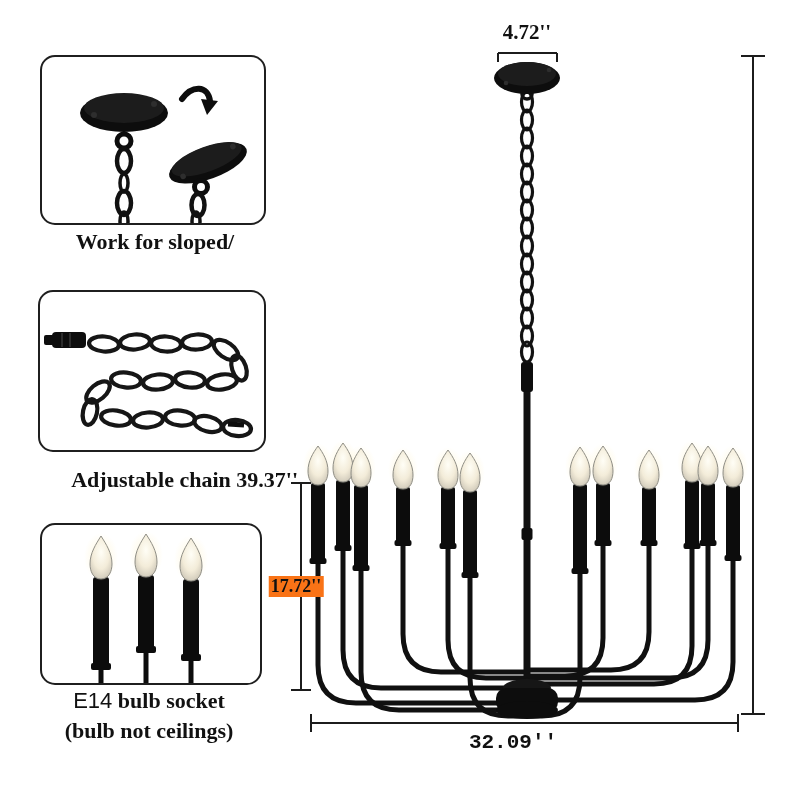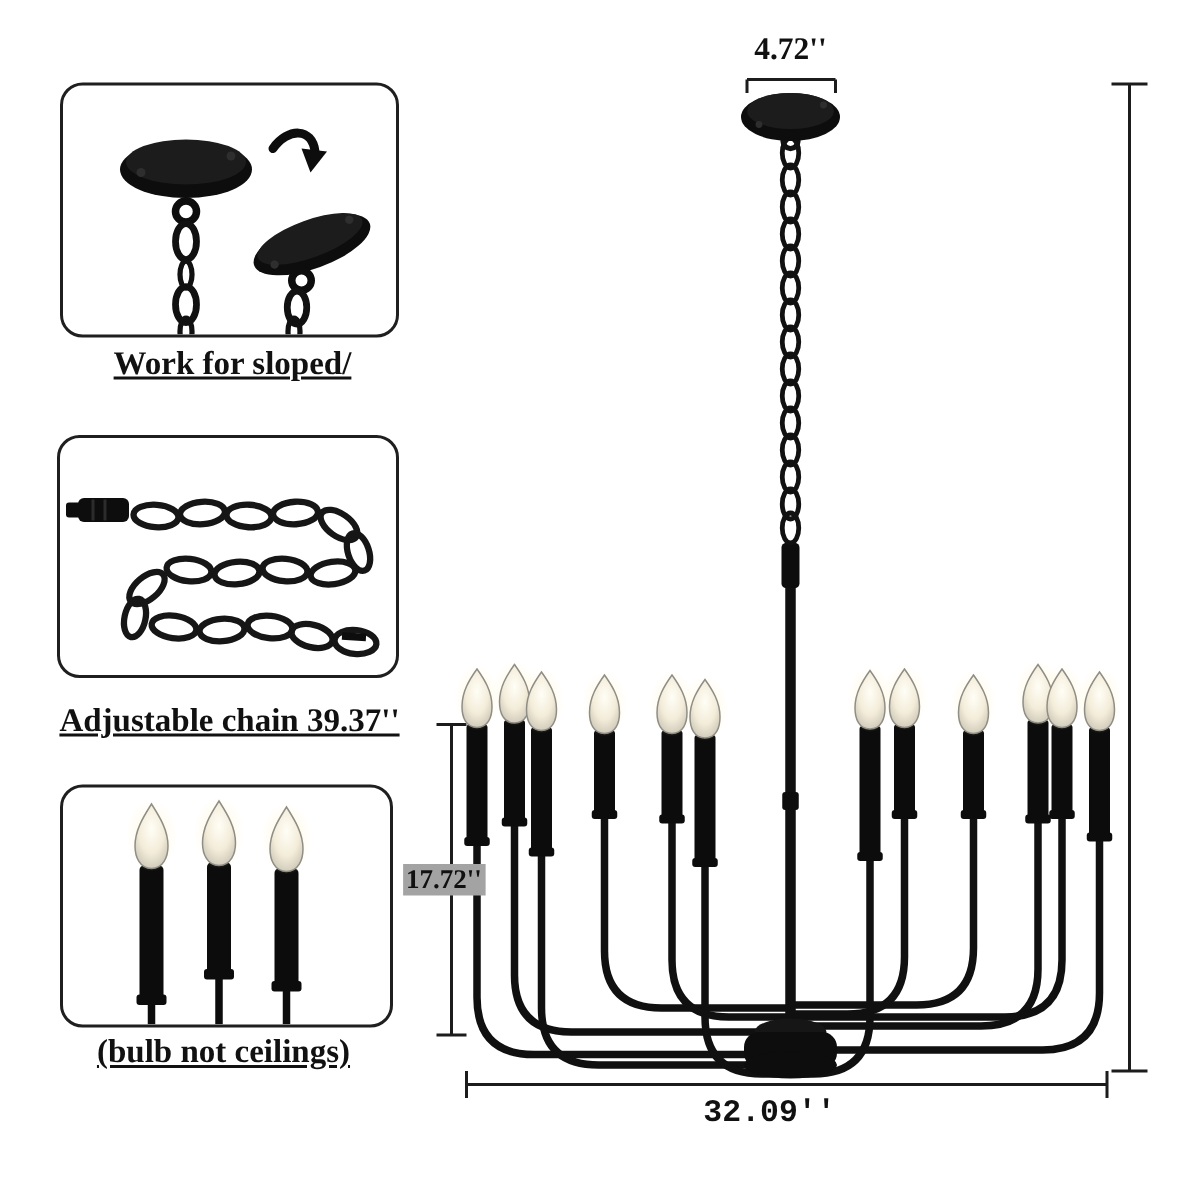--- a/index.html
+++ b/index.html
@@ -3,29 +3,29 @@
 <meta charset="utf-8">
 <style>
   html,body{margin:0;padding:0;background:#ffffff;}
   .canvas{position:relative;width:800px;height:800px;background:#ffffff;overflow:hidden;
           font-family:"Liberation Serif", serif;color:#111111;}
   .art{position:absolute;left:0;top:0;}
   .feature-box{position:absolute;background:#ffffff;border:2px solid #1f1f1f;border-radius:15px;overflow:hidden;}
   .box1{left:40px;top:55px;width:222px;height:166px;}
   .box2{left:38px;top:290px;width:224px;height:158px;}
   .box3{left:40px;top:523px;width:218px;height:158px;}
-  .caption{position:absolute;text-align:center;font-weight:bold;color:#111;text-decoration:underline;}
+  .caption{position:absolute;text-align:center;font-weight:bold;color:#111;}
   .cap1{left:18px;top:228px;width:274px;font-size:22px;line-height:28px;}
-  .cap2{left:8px;top:466px;width:290px;font-size:22px;line-height:27px;}
+  .cap2{left:8px;top:466px;width:290px;font-size:22px;line-height:27px;text-align:right;}
   .cap3{left:16px;top:686px;width:266px;font-size:22px;line-height:30px;}
   .sans{font-family:"Liberation Sans", sans-serif;font-weight:normal;}
   .dim{position:absolute;font-weight:bold;color:#111;white-space:nowrap;}
   .dim-canopy{left:527px;top:20px;font-size:21px;transform:translateX(-50%);}
   .dim-maxmin{left:606px;top:232px;width:154px;text-align:center;font-size:23px;line-height:31px;}
-  .dim-candle{left:296px;top:576px;font-size:18px;transform:translateX(-50%);background:#a3a3a3;padding:0 2px;}
+  .dim-candle{left:296px;top:576px;font-size:18px;transform:translateX(-50%);background:#f97316;padding:0 2px;}
   .dim-width{left:513px;top:731px;font-size:21px;transform:translateX(-50%);font-family:Liberation Mono, monospace;}
 </style>
 </head>
 <body>
 
 <div class="canvas">
 
   <svg class="art" width="800" height="800" viewBox="0 0 800 800">
     <defs>
       <radialGradient id="bulbGradM" cx="50%" cy="38%" r="70%">
@@ -262,20 +262,23 @@
         <g fill="url(#bulbGradB)" stroke="#8f8e86" stroke-width="1">
           <path transform="translate(59,54)" d="M0,0 C-8,0 -11,-8 -11,-15 C-11,-26 -5,-35 0,-43 C5,-35 11,-26 11,-15 C11,-8 8,0 0,0 Z"></path>
           <path transform="translate(104,52)" d="M0,0 C-8,0 -11,-8 -11,-15 C-11,-26 -5,-35 0,-43 C5,-35 11,-26 11,-15 C11,-8 8,0 0,0 Z"></path>
           <path transform="translate(149,56)" d="M0,0 C-8,0 -11,-8 -11,-15 C-11,-26 -5,-35 0,-43 C5,-35 11,-26 11,-15 C11,-8 8,0 0,0 Z"></path>
         </g>
       </g>
     </svg>
   </div>
 
   <div class="caption cap3">
+    <div>
+      <span class="sans">E14</span><span> bulb socket</span>
+    </div>
     <div>(bulb not ceilings)</div>
   </div>
 
   <div class="dim dim-canopy">4.72''</div>
   <div class="dim dim-candle">17.72''</div>
   <div class="dim dim-width">32.09''</div>
 
 </div>
 
 </body></html>

